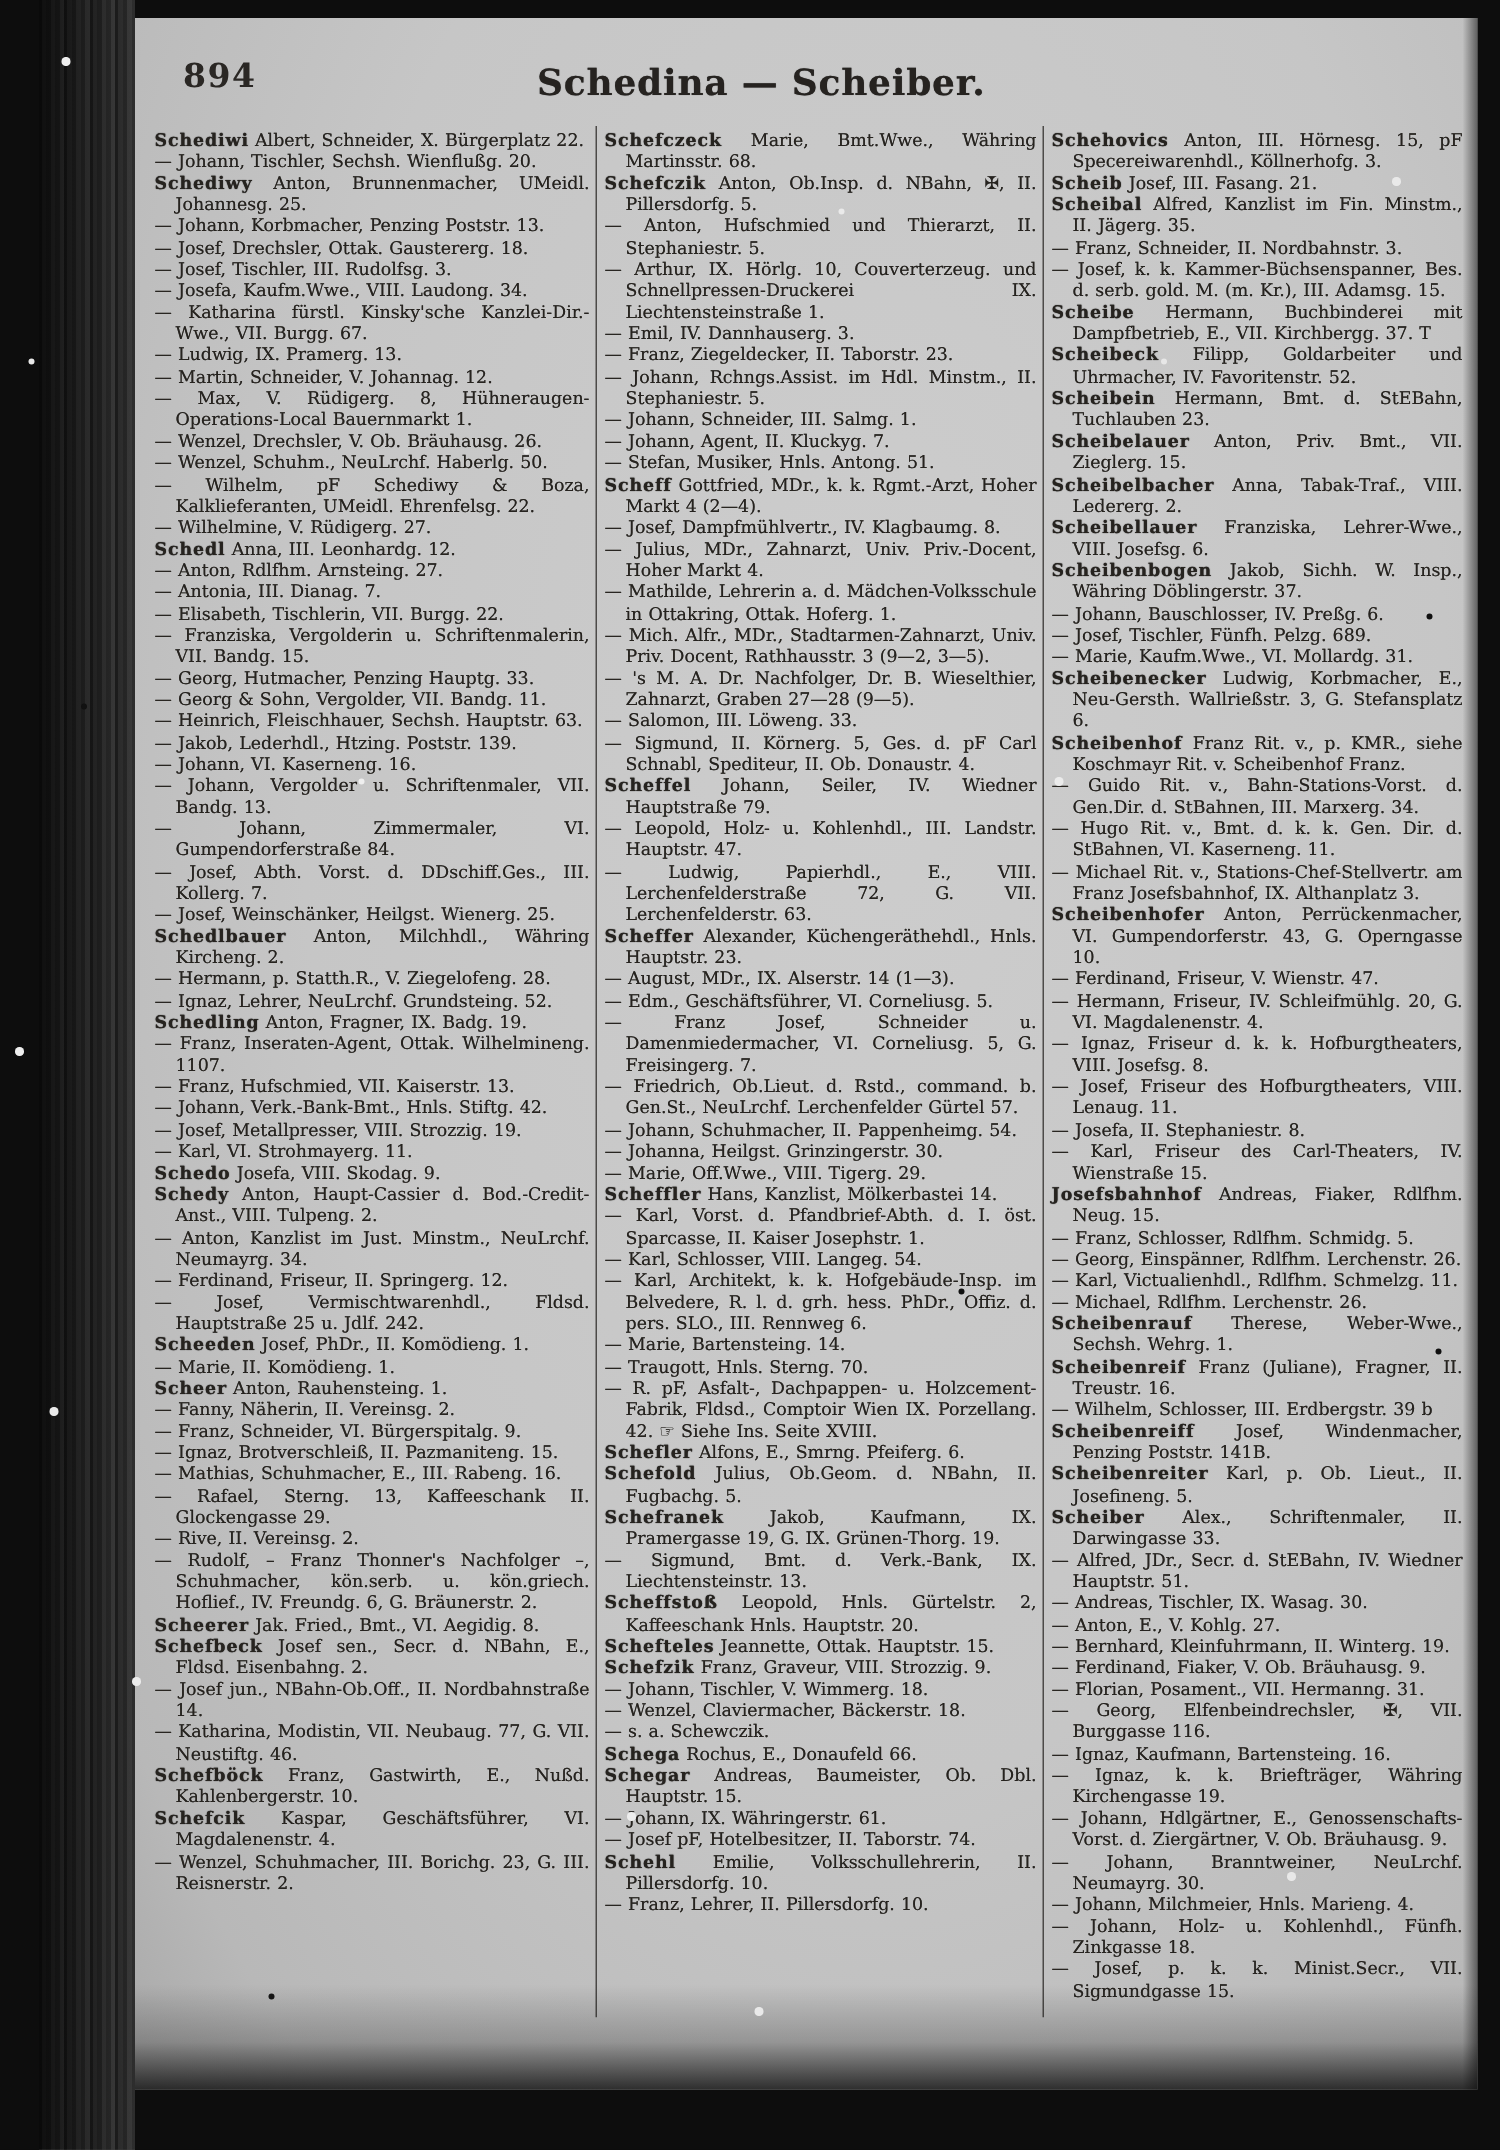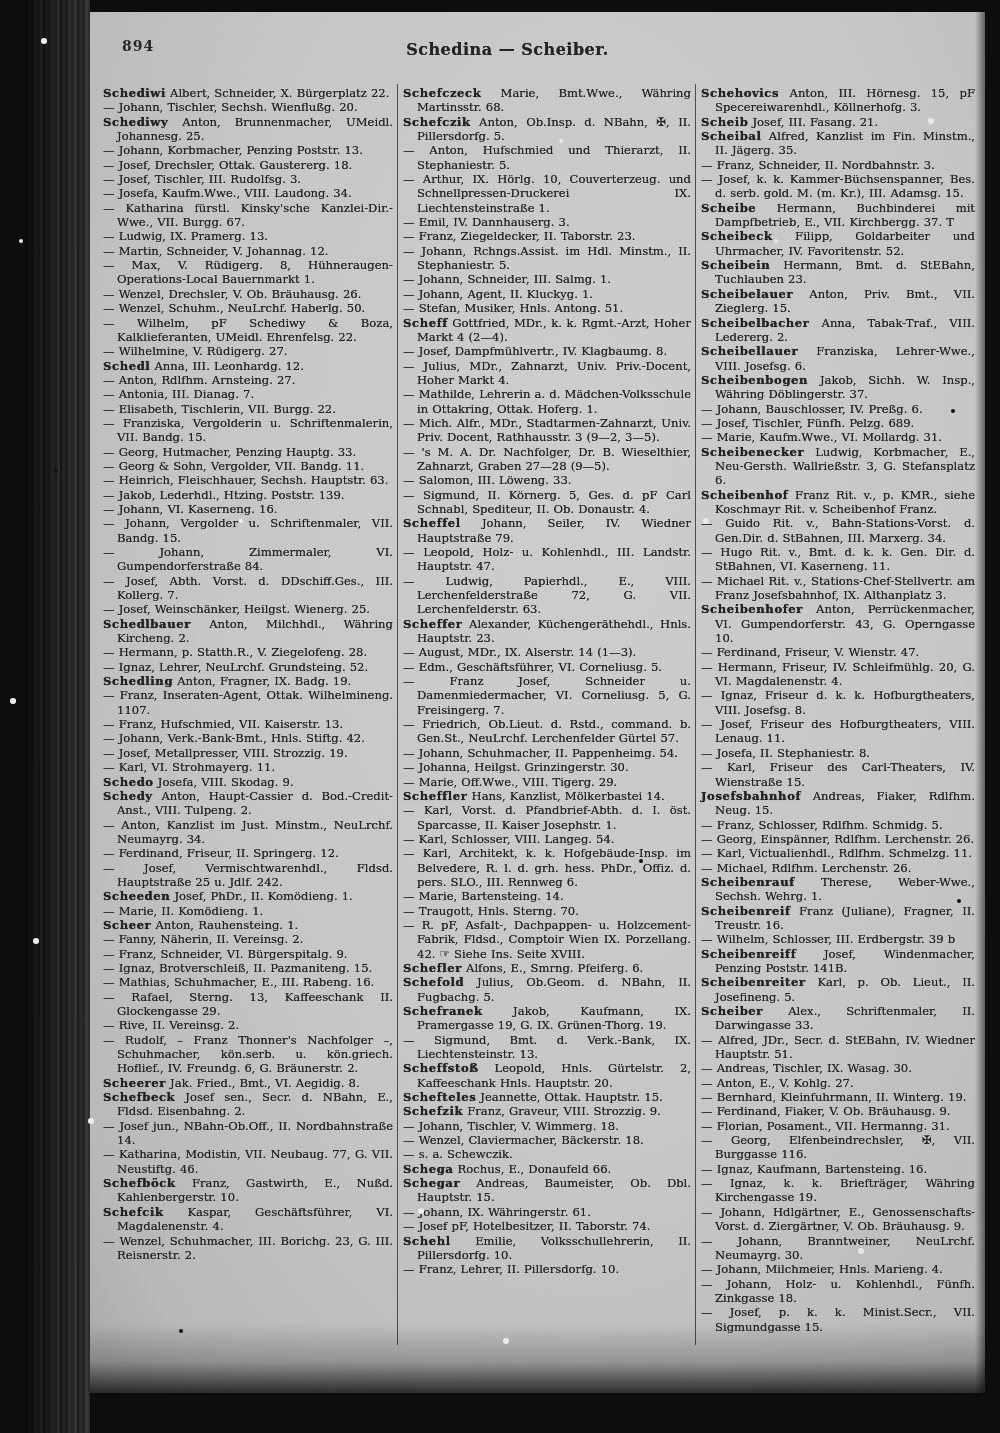--- a/index.html
+++ b/index.html
@@ -39,25 +39,25 @@
       55px 470px 0 1px #111, 930px 120px 0 2px #e9e9e9, 952px 410px 0 1px #101010,
       420px 1210px 0 2px #ededed, 300px 980px 0 1px #e6e6e6, 705px 520px 0 2px #ebebeb,
       180px 1330px 0 1px #151515, 860px 1250px 0 2px #e8e8e8, 560px 140px 0 1px #eaeaea,
       240px 520px 0 1px #efefef, 640px 860px 0 1px #101010, 90px 1120px 0 2px #ececec,
       775px 240px 0 1px #e7e7e7, 350px 300px 0 1px #e9e9e9, 505px 1340px 0 2px #e9e9e9,
       958px 900px 0 1px #0f0f0f, 35px 940px 0 2px #e8e8e8;
   }
   .hdr{position:relative;height:66px;}
   .page-num{
     position:absolute;left:32px;top:26px;
-    font-size:14px;font-weight:bold;letter-spacing:1px;color:#2a2724;
+    font-size:22px;font-weight:bold;letter-spacing:1px;color:#2a2724;
   }
   .page-title{
     position:absolute;left:0;right:60px;top:28px;text-align:center;
-    font-size:16px;font-weight:bold;letter-spacing:.5px;color:#262320;
+    font-size:24px;font-weight:bold;letter-spacing:.5px;color:#262320;
     text-shadow:0 0 .5px rgba(0,0,0,.6);
   }
   .cols{
     position:absolute;left:8px;right:6px;top:72px;bottom:48px;
     display:flex;overflow:hidden;
   }
   .col{
     box-sizing:border-box;overflow:hidden;
     padding:2px 4px 0 5px;
   }
@@ -105,21 +105,21 @@
         <p class="entry"><span class="surname">Schedl</span> Anna, III. Leonhardg. 12.</p>
         <p class="entry">— Anton, Rdlfhm. Arnsteing. 27.</p>
         <p class="entry">— Antonia, III. Dianag. 7.</p>
         <p class="entry">— Elisabeth, Tischlerin, VII. Burgg. 22.</p>
         <p class="entry">— Franziska, Vergolderin u. Schriftenmalerin, VII. Bandg. 15.</p>
         <p class="entry">— Georg, Hutmacher, Penzing Hauptg. 33.</p>
         <p class="entry">— Georg &amp; Sohn, Vergolder, VII. Bandg. 11.</p>
         <p class="entry">— Heinrich, Fleischhauer, Sechsh. Hauptstr. 63.</p>
         <p class="entry">— Jakob, Lederhdl., Htzing. Poststr. 139.</p>
         <p class="entry">— Johann, VI. Kaserneng. 16.</p>
-        <p class="entry">— Johann, Vergolder u. Schriftenmaler, VII. Bandg. 15.</p>
+        <p class="entry">— Johann, Vergolder u. Schriftenmaler, VII. Bandg. 13.</p>
         <p class="entry">— Johann, Zimmermaler, VI. Gumpendorferstraße 84.</p>
         <p class="entry">— Josef, Abth. Vorst. d. DDschiff.Ges., III. Kollerg. 7.</p>
         <p class="entry">— Josef, Weinschänker, Heilgst. Wienerg. 25.</p>
         <p class="entry"><span class="surname">Schedlbauer</span> Anton, Milchhdl., Währing Kircheng. 2.</p>
         <p class="entry">— Hermann, p. Statth.R., V. Ziegelofeng. 28.</p>
         <p class="entry">— Ignaz, Lehrer, NeuLrchf. Grundsteing. 52.</p>
         <p class="entry"><span class="surname">Schedling</span> Anton, Fragner, IX. Badg. 19.</p>
         <p class="entry">— Franz, Inseraten-Agent, Ottak. Wilhelmineng. 1107.</p>
         <p class="entry">— Franz, Hufschmied, VII. Kaiserstr. 13.</p>
         <p class="entry">— Johann, Verk.-Bank-Bmt., Hnls. Stiftg. 42.</p>
@@ -150,21 +150,21 @@
       </div>
     <div class="col col-2">
         <p class="entry"><span class="surname">Schefczeck</span> Marie, Bmt.Wwe., Währing Martinsstr. 68.</p>
         <p class="entry"><span class="surname">Schefczik</span> Anton, Ob.Insp. d. NBahn, ✠, II. Pillersdorfg. 5.</p>
         <p class="entry">— Anton, Hufschmied und Thierarzt, II. Stephaniestr. 5.</p>
         <p class="entry">— Arthur, IX. Hörlg. 10, Couverterzeug. und Schnellpressen-Druckerei IX. Liechtensteinstraße 1.</p>
         <p class="entry">— Emil, IV. Dannhauserg. 3.</p>
         <p class="entry">— Franz, Ziegeldecker, II. Taborstr. 23.</p>
         <p class="entry">— Johann, Rchngs.Assist. im Hdl. Minstm., II. Stephaniestr. 5.</p>
         <p class="entry">— Johann, Schneider, III. Salmg. 1.</p>
-        <p class="entry">— Johann, Agent, II. Kluckyg. 1.</p>
+        <p class="entry">— Johann, Agent, II. Kluckyg. 7.</p>
         <p class="entry">— Stefan, Musiker, Hnls. Antong. 51.</p>
         <p class="entry"><span class="surname">Scheff</span> Gottfried, MDr., k. k. Rgmt.-Arzt, Hoher Markt 4 (2—4).</p>
         <p class="entry">— Josef, Dampfmühlvertr., IV. Klagbaumg. 8.</p>
         <p class="entry">— Julius, MDr., Zahnarzt, Univ. Priv.-Docent, Hoher Markt 4.</p>
         <p class="entry">— Mathilde, Lehrerin a. d. Mädchen-Volksschule in Ottakring, Ottak. Hoferg. 1.</p>
         <p class="entry">— Mich. Alfr., MDr., Stadtarmen-Zahnarzt, Univ. Priv. Docent, Rathhausstr. 3 (9—2, 3—5).</p>
         <p class="entry">— 's M. A. Dr. Nachfolger, Dr. B. Wieselthier, Zahnarzt, Graben 27—28 (9—5).</p>
         <p class="entry">— Salomon, III. Löweng. 33.</p>
         <p class="entry">— Sigmund, II. Körnerg. 5, Ges. d. pF Carl Schnabl, Spediteur, II. Ob. Donaustr. 4.</p>
         <p class="entry"><span class="surname">Scheffel</span> Johann, Seiler, IV. Wiedner Hauptstraße 79.</p>

